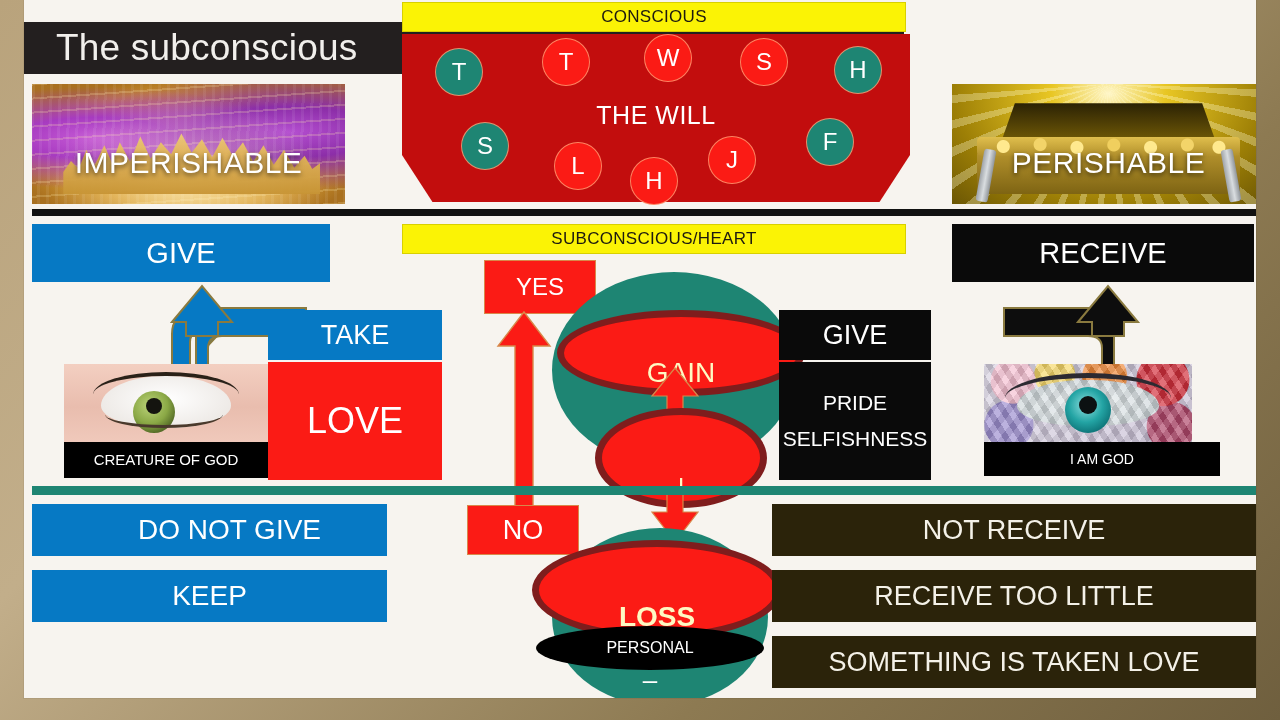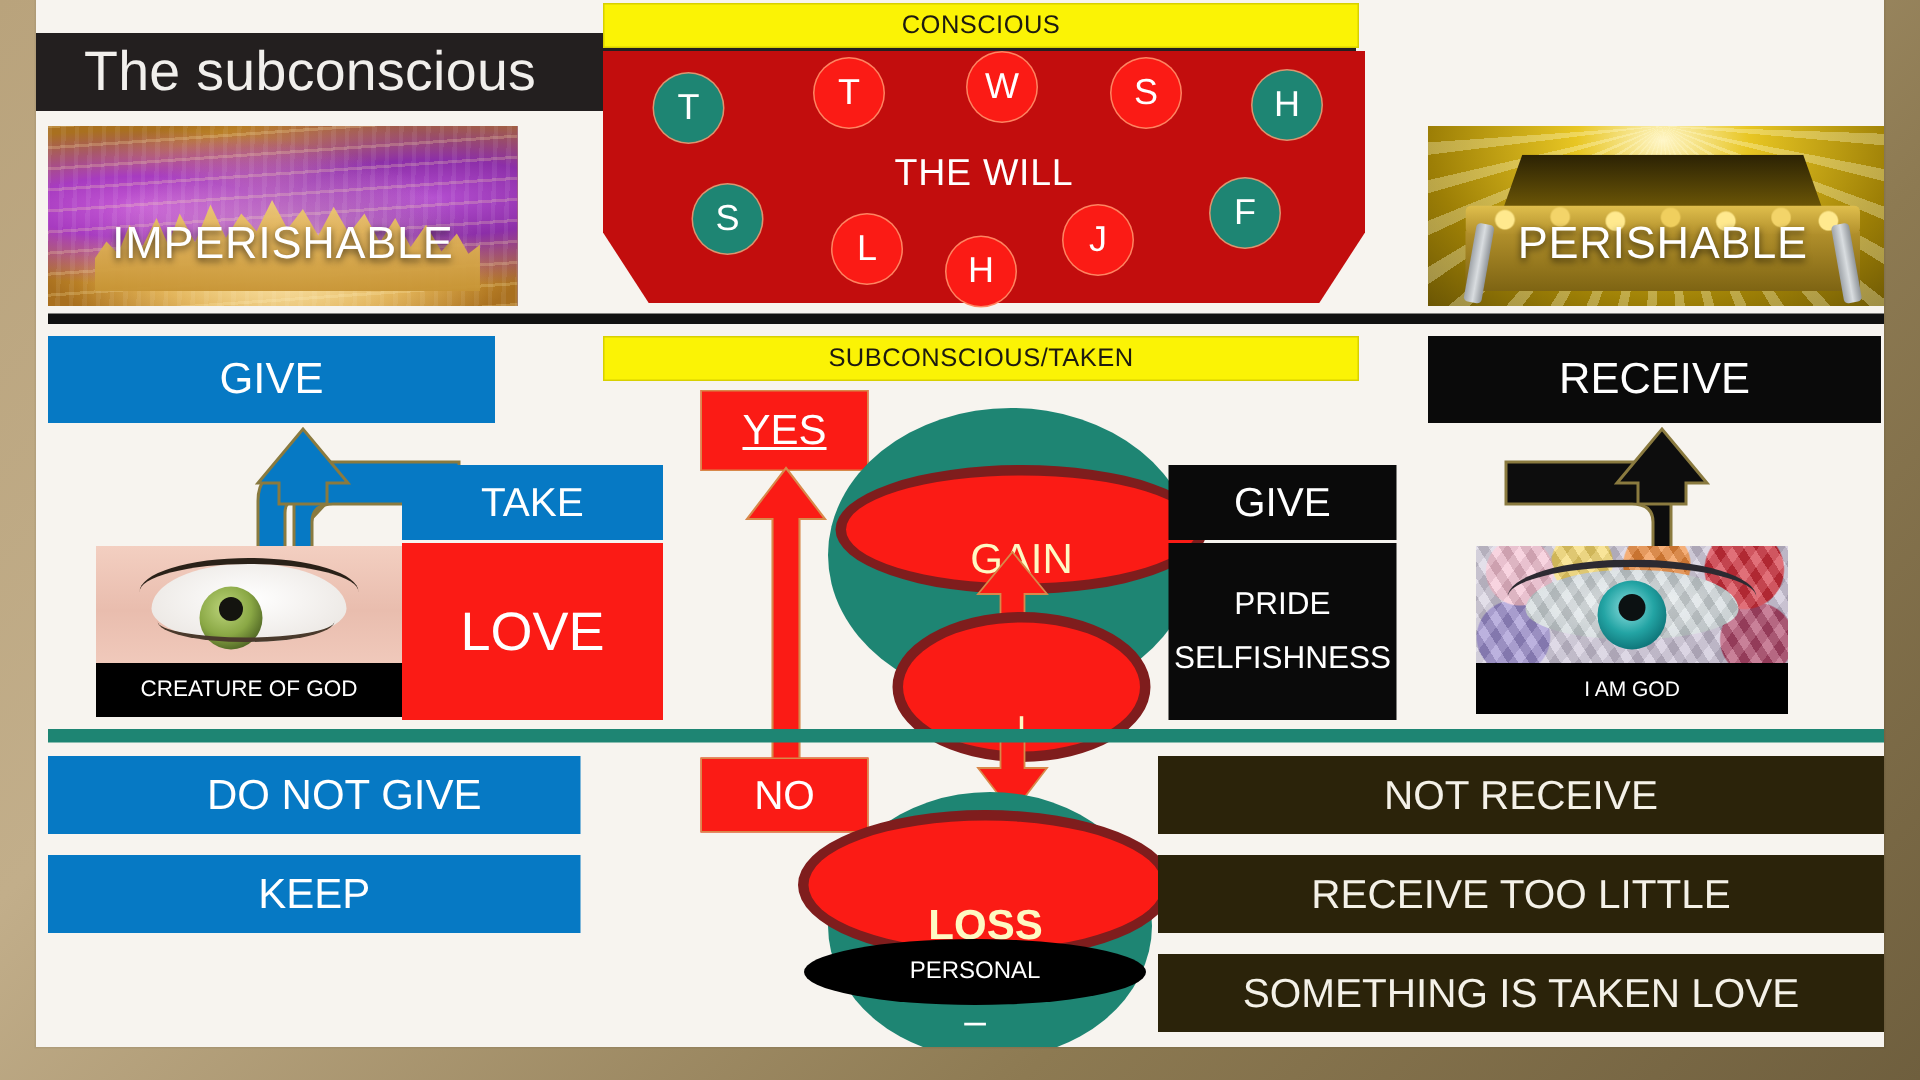--- a/index.html
+++ b/index.html
@@ -225,21 +225,21 @@
   <div id="blackrule"></div>
 
   <div class="box blueflat" style="left:8px;top:224px;width:298px;height:58px;font-size:29px;">
     <span>GIVE</span>
   </div>
   <div class="box blackflat" style="left:928px;top:224px;width:302px;height:58px;font-size:29px;">
     <span>RECEIVE</span>
   </div>
 
   <div class="box yellowbanner" style="left:378px;top:224px;width:504px;height:30px;">
-    <span>SUBCONSCIOUS/TAKEN</span>
+    <span>SUBCONSCIOUS/HEART</span>
   </div>
 
   <svg class="arrow" style="left:132px;top:278px;" width="170" height="96" viewBox="0 0 170 96">
     <path d="M28 96 L28 56 Q28 36 48 36 L58 36 L58 14 L86 44 L58 74 L58 56 L52 56 Q46 56 46 64 L46 96 Z" fill="#0679c4" stroke="#8a7a3f" stroke-width="2" transform="translate(-12,0) rotate(0)"></path>
     <path d="M40 92 L40 46 Q40 30 58 30 L150 30 L150 58 L66 58 Q52 58 52 70 L52 92 Z" fill="#0679c4" stroke="#8a7a3f" stroke-width="2"></path>
     <path d="M16 44 L46 8 L76 44 L62 44 L62 58 L30 58 L30 44 Z" fill="#0679c4" stroke="#8a7a3f" stroke-width="2"></path>
   </svg>
 
   <svg class="arrow" style="left:980px;top:278px;" width="176" height="96" viewBox="0 0 176 96">
     <path d="M110 92 L110 46 Q110 30 92 30 L0 30 L0 58 L84 58 Q98 58 98 70 L98 92 Z" fill="#0d0d0d" stroke="#8a7a3f" stroke-width="2"></path>
@@ -257,21 +257,21 @@
     <div class="white"></div>
     <div class="iris"></div>
     <div class="pupil"></div>
     <div class="lash"></div>
     <div class="lash2"></div>
   </div>
   <div class="box" style="left:40px;top:442px;width:204px;height:36px;background:#000;font-size:15px;">
     <span>CREATURE OF GOD</span>
   </div>
 
-  <div class="box redflat" style="left:443px;top:260px;width:112px;height:54px;font-size:28px;text-decoration:underline;">
+  <div class="box redflat" style="left:460px;top:260px;width:112px;height:54px;font-size:24px;">
     <span>YES</span>
   </div>
   <svg class="arrow" style="left:472px;top:312px;" width="56" height="205" viewBox="0 0 56 205">
     <path d="M28 0 L54 34 L37 34 L37 205 L19 205 L19 34 L2 34 Z" fill="#fb1b15" stroke="#d8884a" stroke-width="1.4"></path>
   </svg>
   <div class="box redflat" style="left:443px;top:505px;width:112px;height:50px;font-size:27px;">
     <span>NO</span>
   </div>
 
   <div class="sphere" style="left:528px;top:272px;width:244px;height:196px;"></div>
@@ -296,21 +296,21 @@
     <span>SELFISHNESS</span>
   </div>
 
   <div class="imgtile" id="eyeR">
     <div class="white"></div>
     <div class="facets"></div>
     <div class="iris"></div>
     <div class="pupil"></div>
     <div class="lash"></div>
   </div>
-  <div class="box" style="left:960px;top:442px;width:208px;height:34px;background:#000;font-size:14px;">
+  <div class="box" style="left:960px;top:442px;width:236px;height:34px;background:#000;font-size:14px;">
     <span>I AM GOD</span>
   </div>
 
   <div id="tealrule"></div>
 
   <div class="box blueflat" style="left:8px;top:504px;width:355px;height:52px;font-size:28px;padding-left:40px;">
     <span>DO NOT GIVE</span>
   </div>
   <div class="box blueflat" style="left:8px;top:570px;width:355px;height:52px;font-size:28px;">
     <span>KEEP</span>

